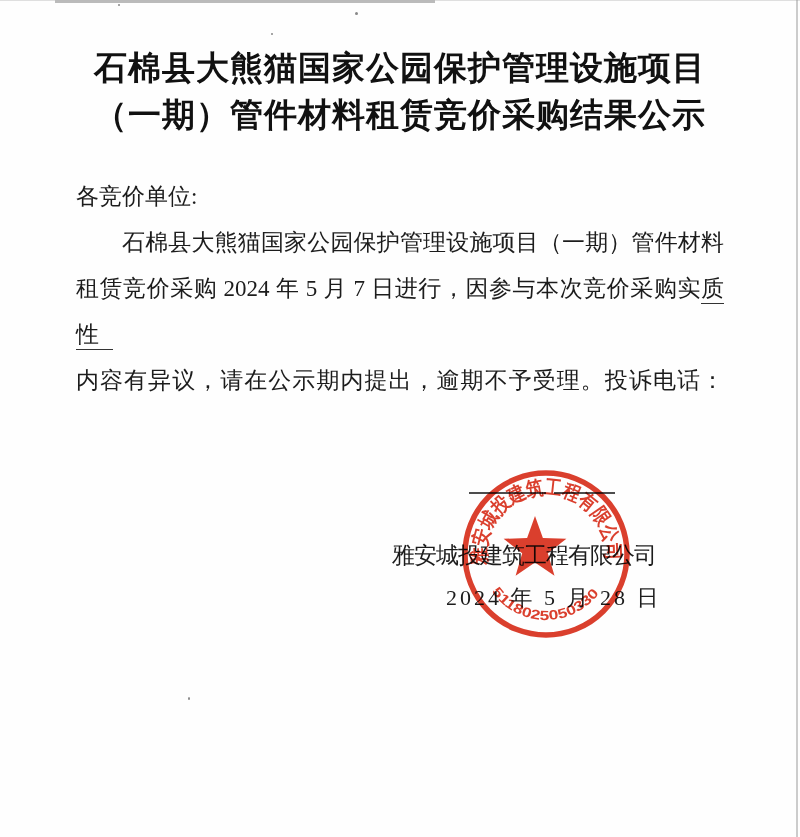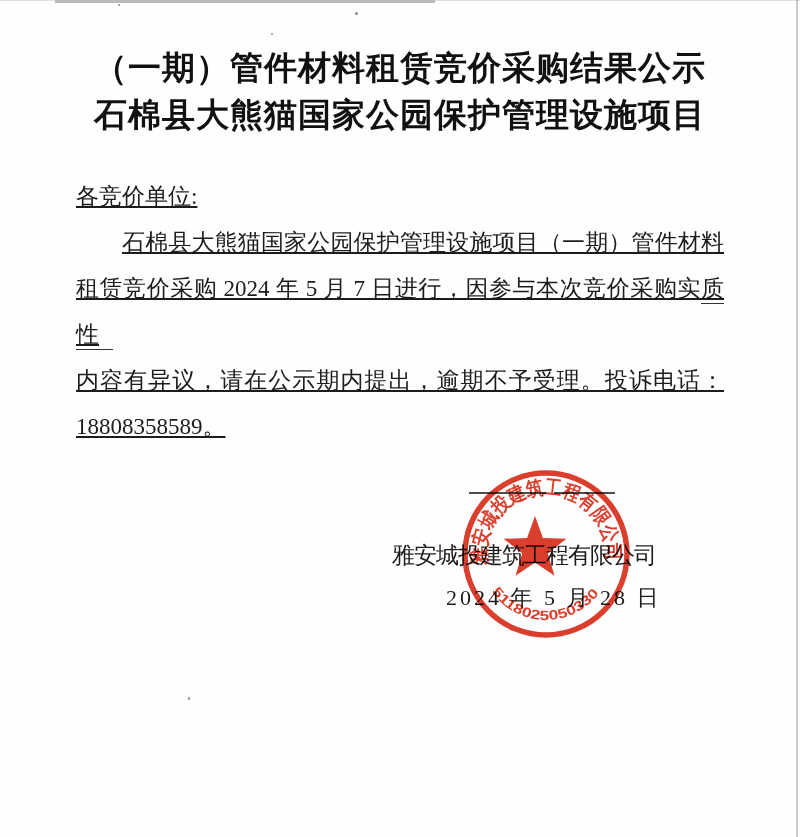--- a/index.html
+++ b/index.html
@@ -41,26 +41,24 @@
     font-weight: 700;
     font-size: 33px;
     line-height: 47px;
     color: #111;
     letter-spacing: 1px;
   }
   .greeting {
     margin-top: 36px;
     font-size: 23px;
     line-height: 46px;
-    text-decoration: underline;
   }
   .line {
     font-size: 23px;
     line-height: 46px;
-    text-decoration: underline;
   }
   .just { text-align: justify; text-align-last: justify; }
   .indent { text-indent: 46px; }
   .ul {
     border-bottom: 1.5px solid #333;
     padding-right: 14px;
     padding-bottom: 2px;
   }
 
   .sig-company {
@@ -92,31 +90,30 @@
   <div class="top-band"></div>
   <div class="top-hairline"></div>
   <div class="right-line"></div>
   <div class="speck s1"></div>
   <div class="speck s2"></div>
   <div class="speck s3"></div>
   <div class="speck s4"></div>
 
   <div class="content">
     <div class="title">
+      <div>石棉县大熊猫国家公园保护管理设施项目</div>
       <div>（一期）管件材料租赁竞价采购结果公示</div>
-      <div>石棉县大熊猫国家公园保护管理设施项目</div>
     </div>
 
     <div class="greeting">各竞价单位:</div>
 
     <div class="line just indent">石棉县大熊猫国家公园保护管理设施项目（一期）管件材料</div>
     <div class="line just"><span>租赁竞价采购 2024 年 5 月 7 日进行，因参与本次竞价采购实</span><span class="ul">质性</span></div>
 
     <div class="line just">内容有异议，请在公示期内提出，逾期不予受理。投诉电话：</div>
-    <div class="line">18808358589。</div>
   </div>
 
   <div class="sig-company">雅安城投建筑工程有限公司</div>
   <div class="sig-date">2024 年 5 月 28 日</div>
 
   <div class="dash d1"></div>
   <div class="dash d2"></div>
 
   <svg class="seal" viewBox="0 0 180 180" aria-hidden="true">
     <defs>

